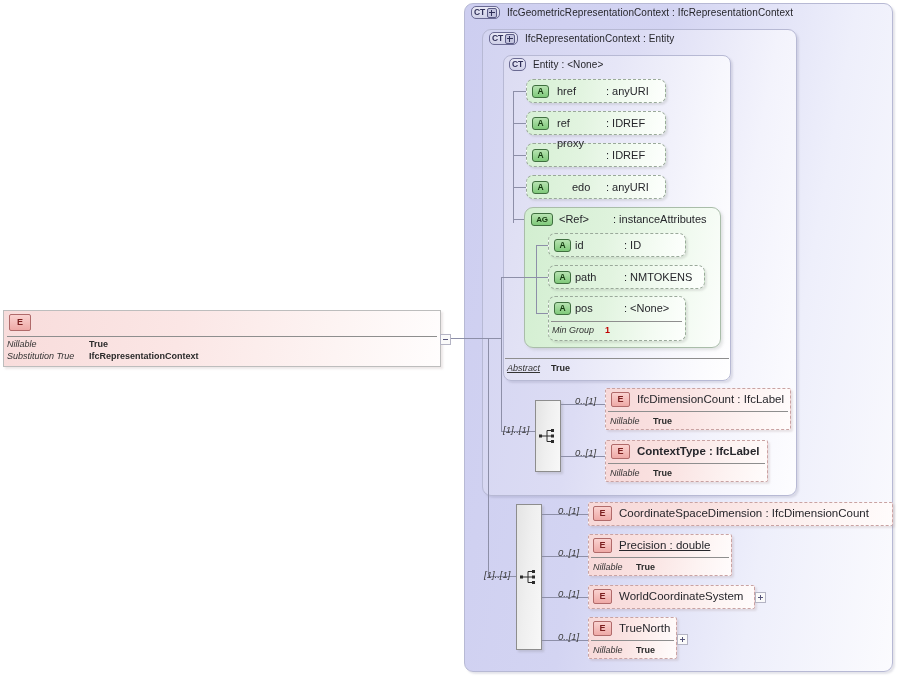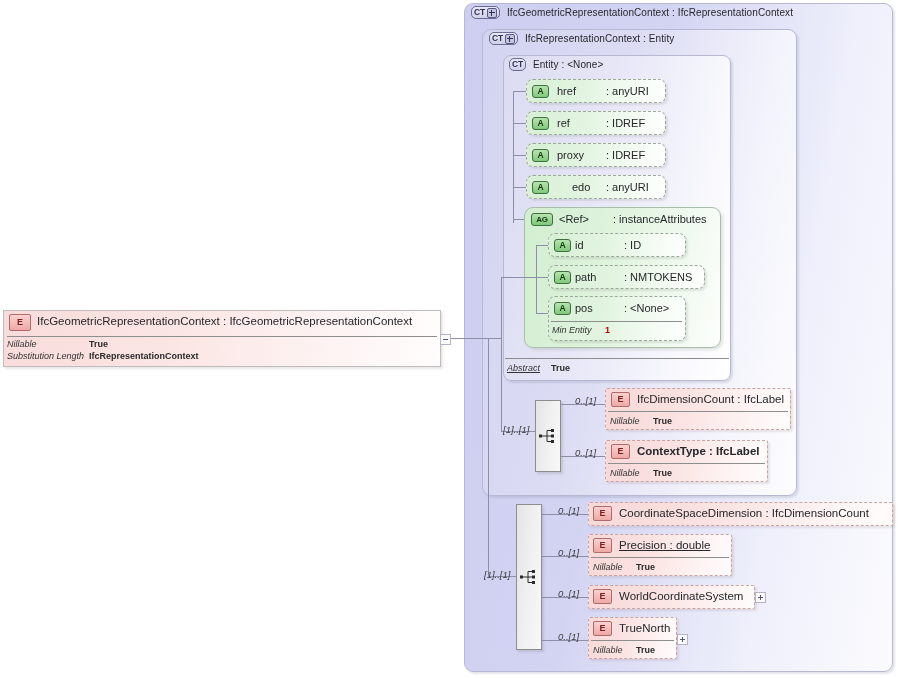--- a/index.html
+++ b/index.html
@@ -146,21 +146,21 @@
   <div class="abadge" style="position:absolute;left:532px;top:117px;">
       <span>A</span>
     </div>
   <div class="aname" style="position:absolute;left:557px;top:117px;">ref</div>
   <div class="atype" style="position:absolute;left:606px;top:117px;">: IDREF</div>
 
   <div class="attr" style="left:526px;top:143px;width:140px;height:24px;"></div>
   <div class="abadge" style="position:absolute;left:532px;top:149px;">
       <span>A</span>
     </div>
-  <div class="aname" style="position:absolute;left:557px;top:149px;">proxy</div>
+  <div class="aname" style="position:absolute;left:557px;top:137px;">proxy</div>
   <div class="atype" style="position:absolute;left:606px;top:149px;">: IDREF</div>
 
   <div class="attr" style="left:526px;top:175px;width:140px;height:24px;"></div>
   <div class="abadge" style="position:absolute;left:532px;top:181px;">
       <span>A</span>
     </div>
   <div class="aname" style="position:absolute;left:557px;top:181px;margin-left:15px;">edo</div>
   <div class="atype" style="position:absolute;left:606px;top:181px;">: anyURI</div>
 
   <div class="ggroup" style="left:524px;top:207px;width:197px;height:141px;"></div>
@@ -191,32 +191,31 @@
   <div class="aname" style="position:absolute;left:575px;top:271px;">path</div>
   <div class="atype" style="position:absolute;left:624px;top:271px;">: NMTOKENS</div>
 
   <div class="attr" style="left:548px;top:296px;width:138px;height:45px;"></div>
   <div class="abadge" style="position:absolute;left:554px;top:302px;">
       <span>A</span>
     </div>
   <div class="aname" style="position:absolute;left:575px;top:302px;">pos</div>
   <div class="atype" style="position:absolute;left:624px;top:302px;">: &lt;None&gt;</div>
   <div class="facet-sep" style="left:551px;top:321px;width:131px;"></div>
-  <div class="facet-k" style="left:552px;top:325px;">Min Entity</div>
+  <div class="facet-k" style="left:552px;top:325px;">Min Group</div>
   <div class="facet-v" style="left:605px;top:325px;">1</div>
 
   <div id="root-elem" style="left:3px;top:310px;width:438px;height:57px;"></div>
   <div class="ebadge" style="left:9px;top:314px;width:22px;height:17px;">
       <span>E</span>
     </div>
-  <div class="etitle" style="left:37px;top:315px;font-size:11.5px;">IfcGeometricRepresentationContext : IfcGeometricRepresentationContext</div>
   <div class="prop-sep" style="left:7px;top:336px;width:430px;"></div>
   <div class="prop-k" style="left:7px;top:339px;">Nillable</div>
   <div class="prop-v" style="left:89px;top:339px;">True</div>
-  <div class="prop-k" style="left:7px;top:351px;">Substitution Length</div>
+  <div class="prop-k" style="left:7px;top:351px;">Substitution True</div>
   <div class="prop-v" style="left:89px;top:351px;">IfcRepresentationContext</div>
 
   <div class="ln-h" style="left:441px;top:338px;width:3px;"></div>
   <div class="expander onwhite" style="left:440px;top:334px;"></div>
   <div class="ln-h" style="left:451px;top:338px;width:37px;"></div>
 
   <div class="ln-v" style="left:488px;top:338px;height:238px;"></div>
   <div class="ln-h" style="left:488px;top:576px;width:28px;"></div>
 
   <div class="ln-v" style="left:501px;top:277px;height:154px;"></div>

